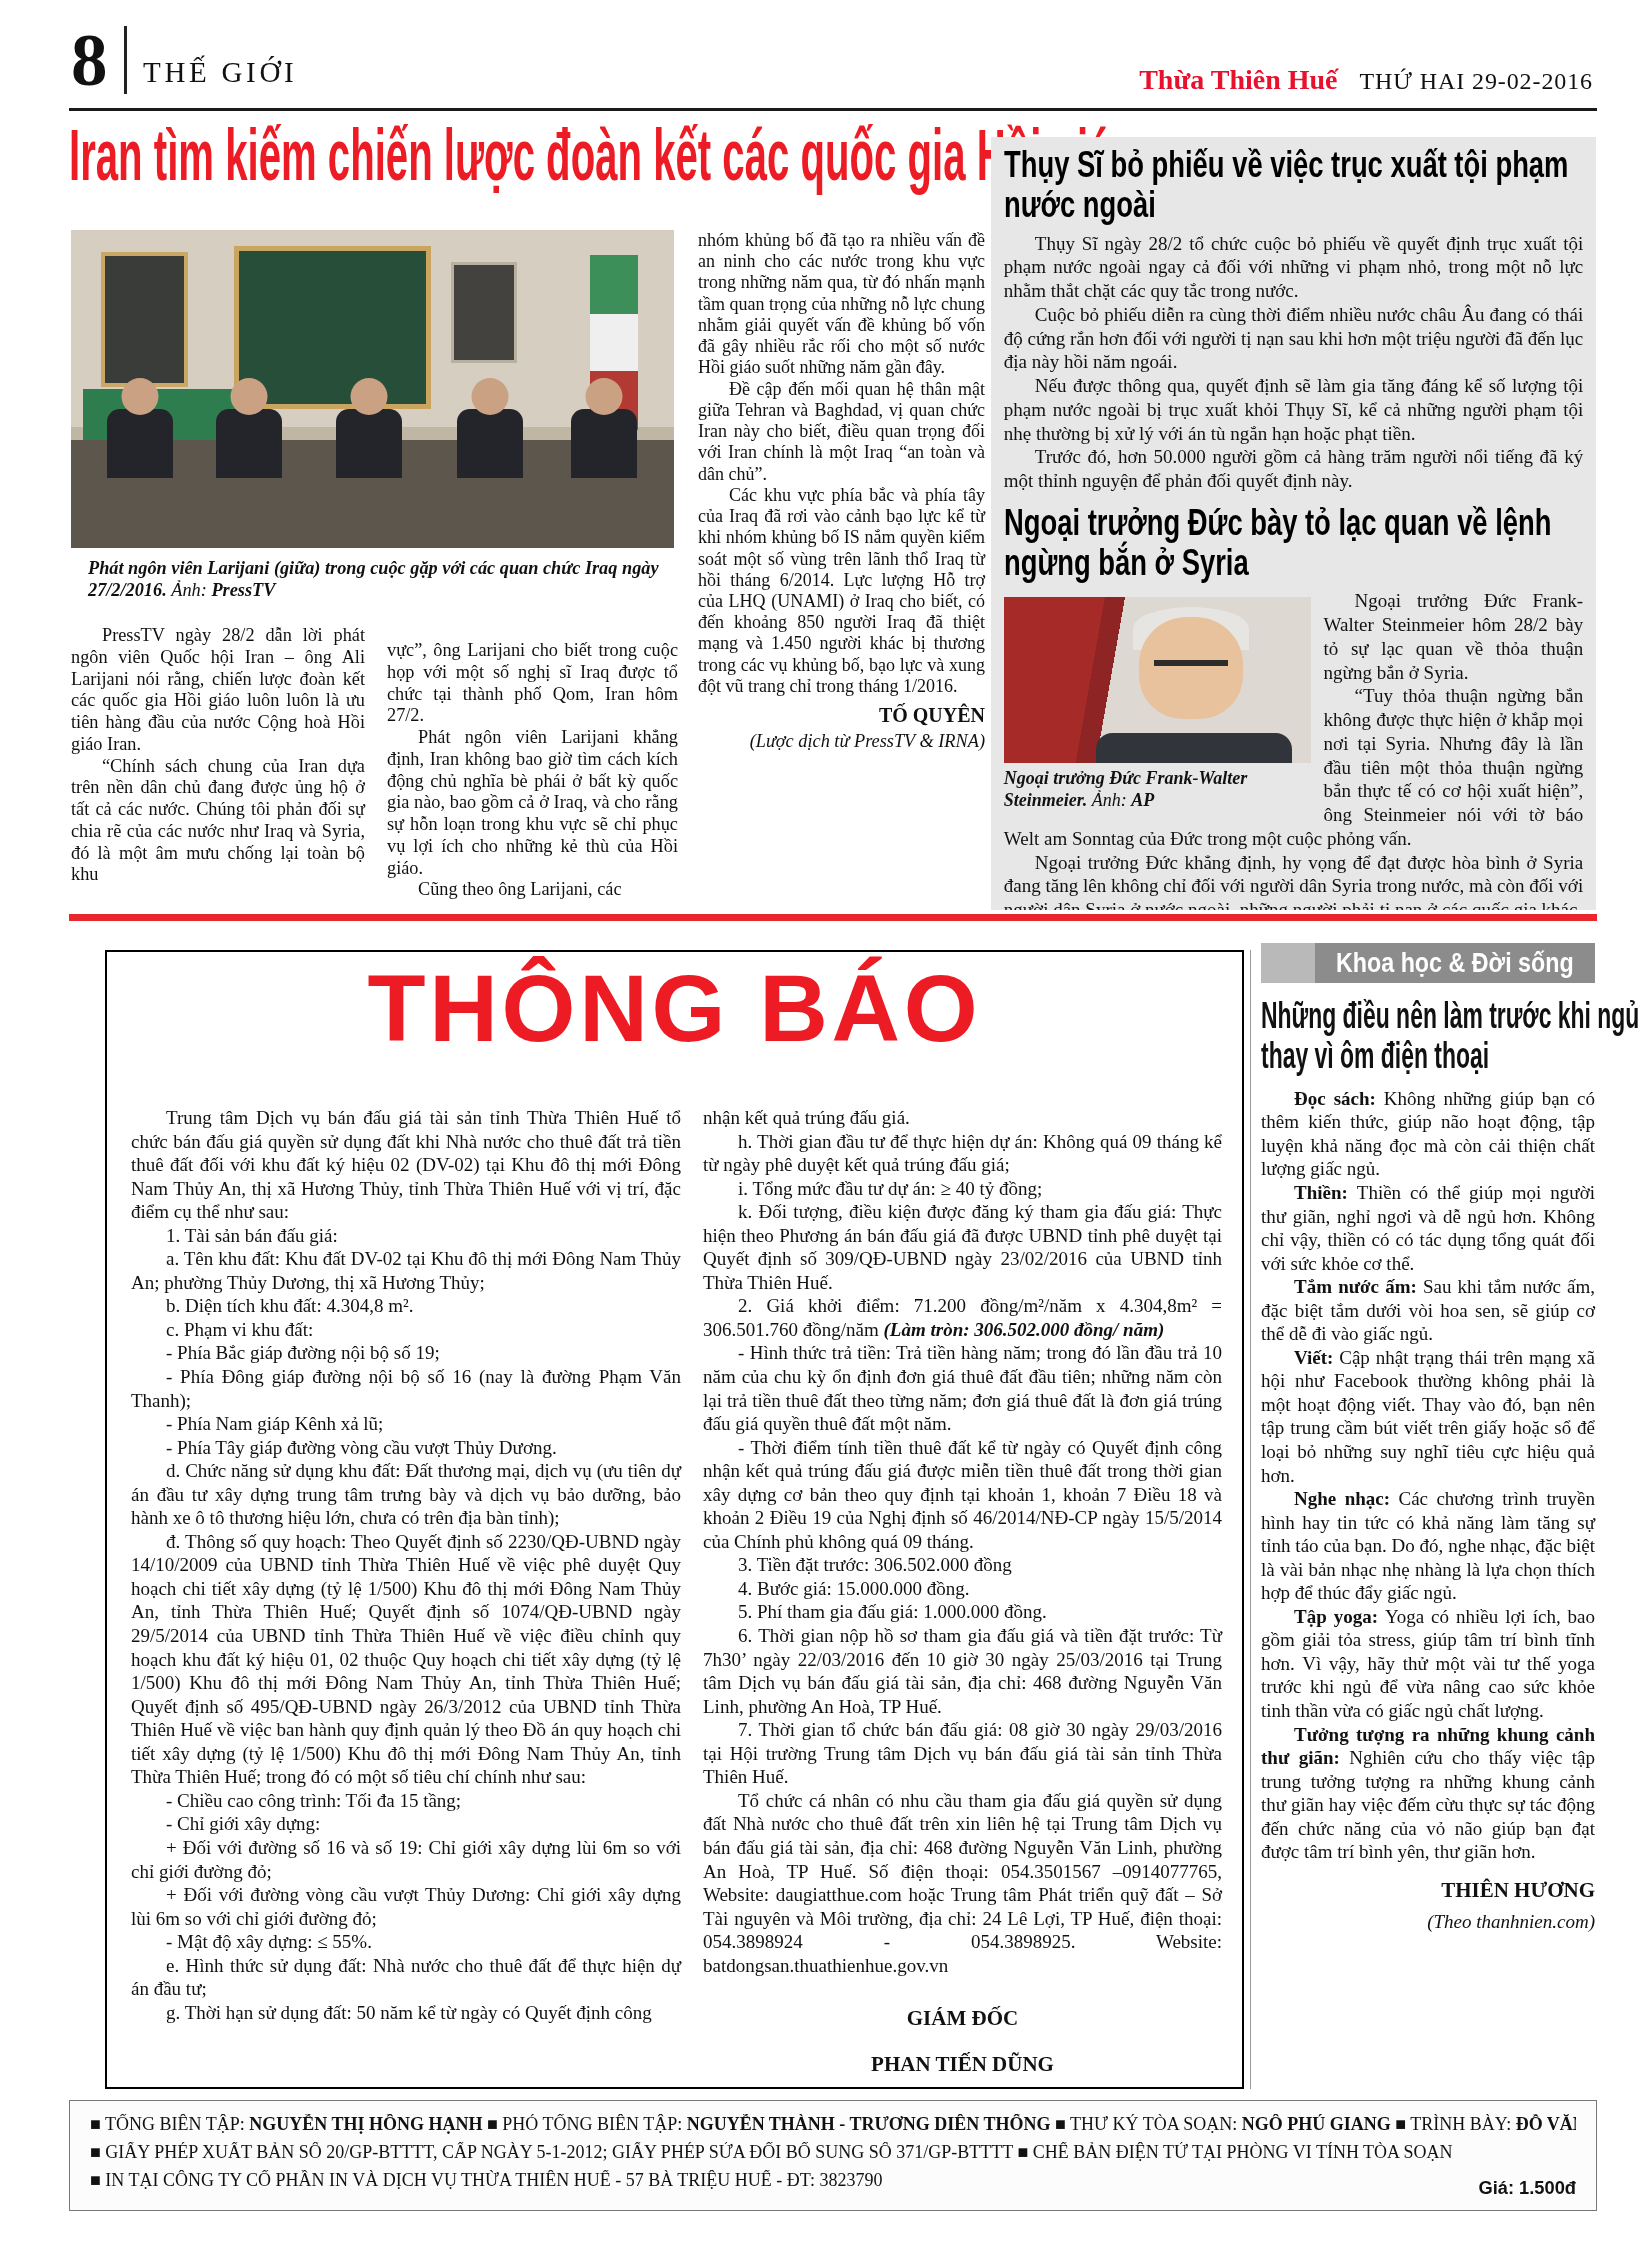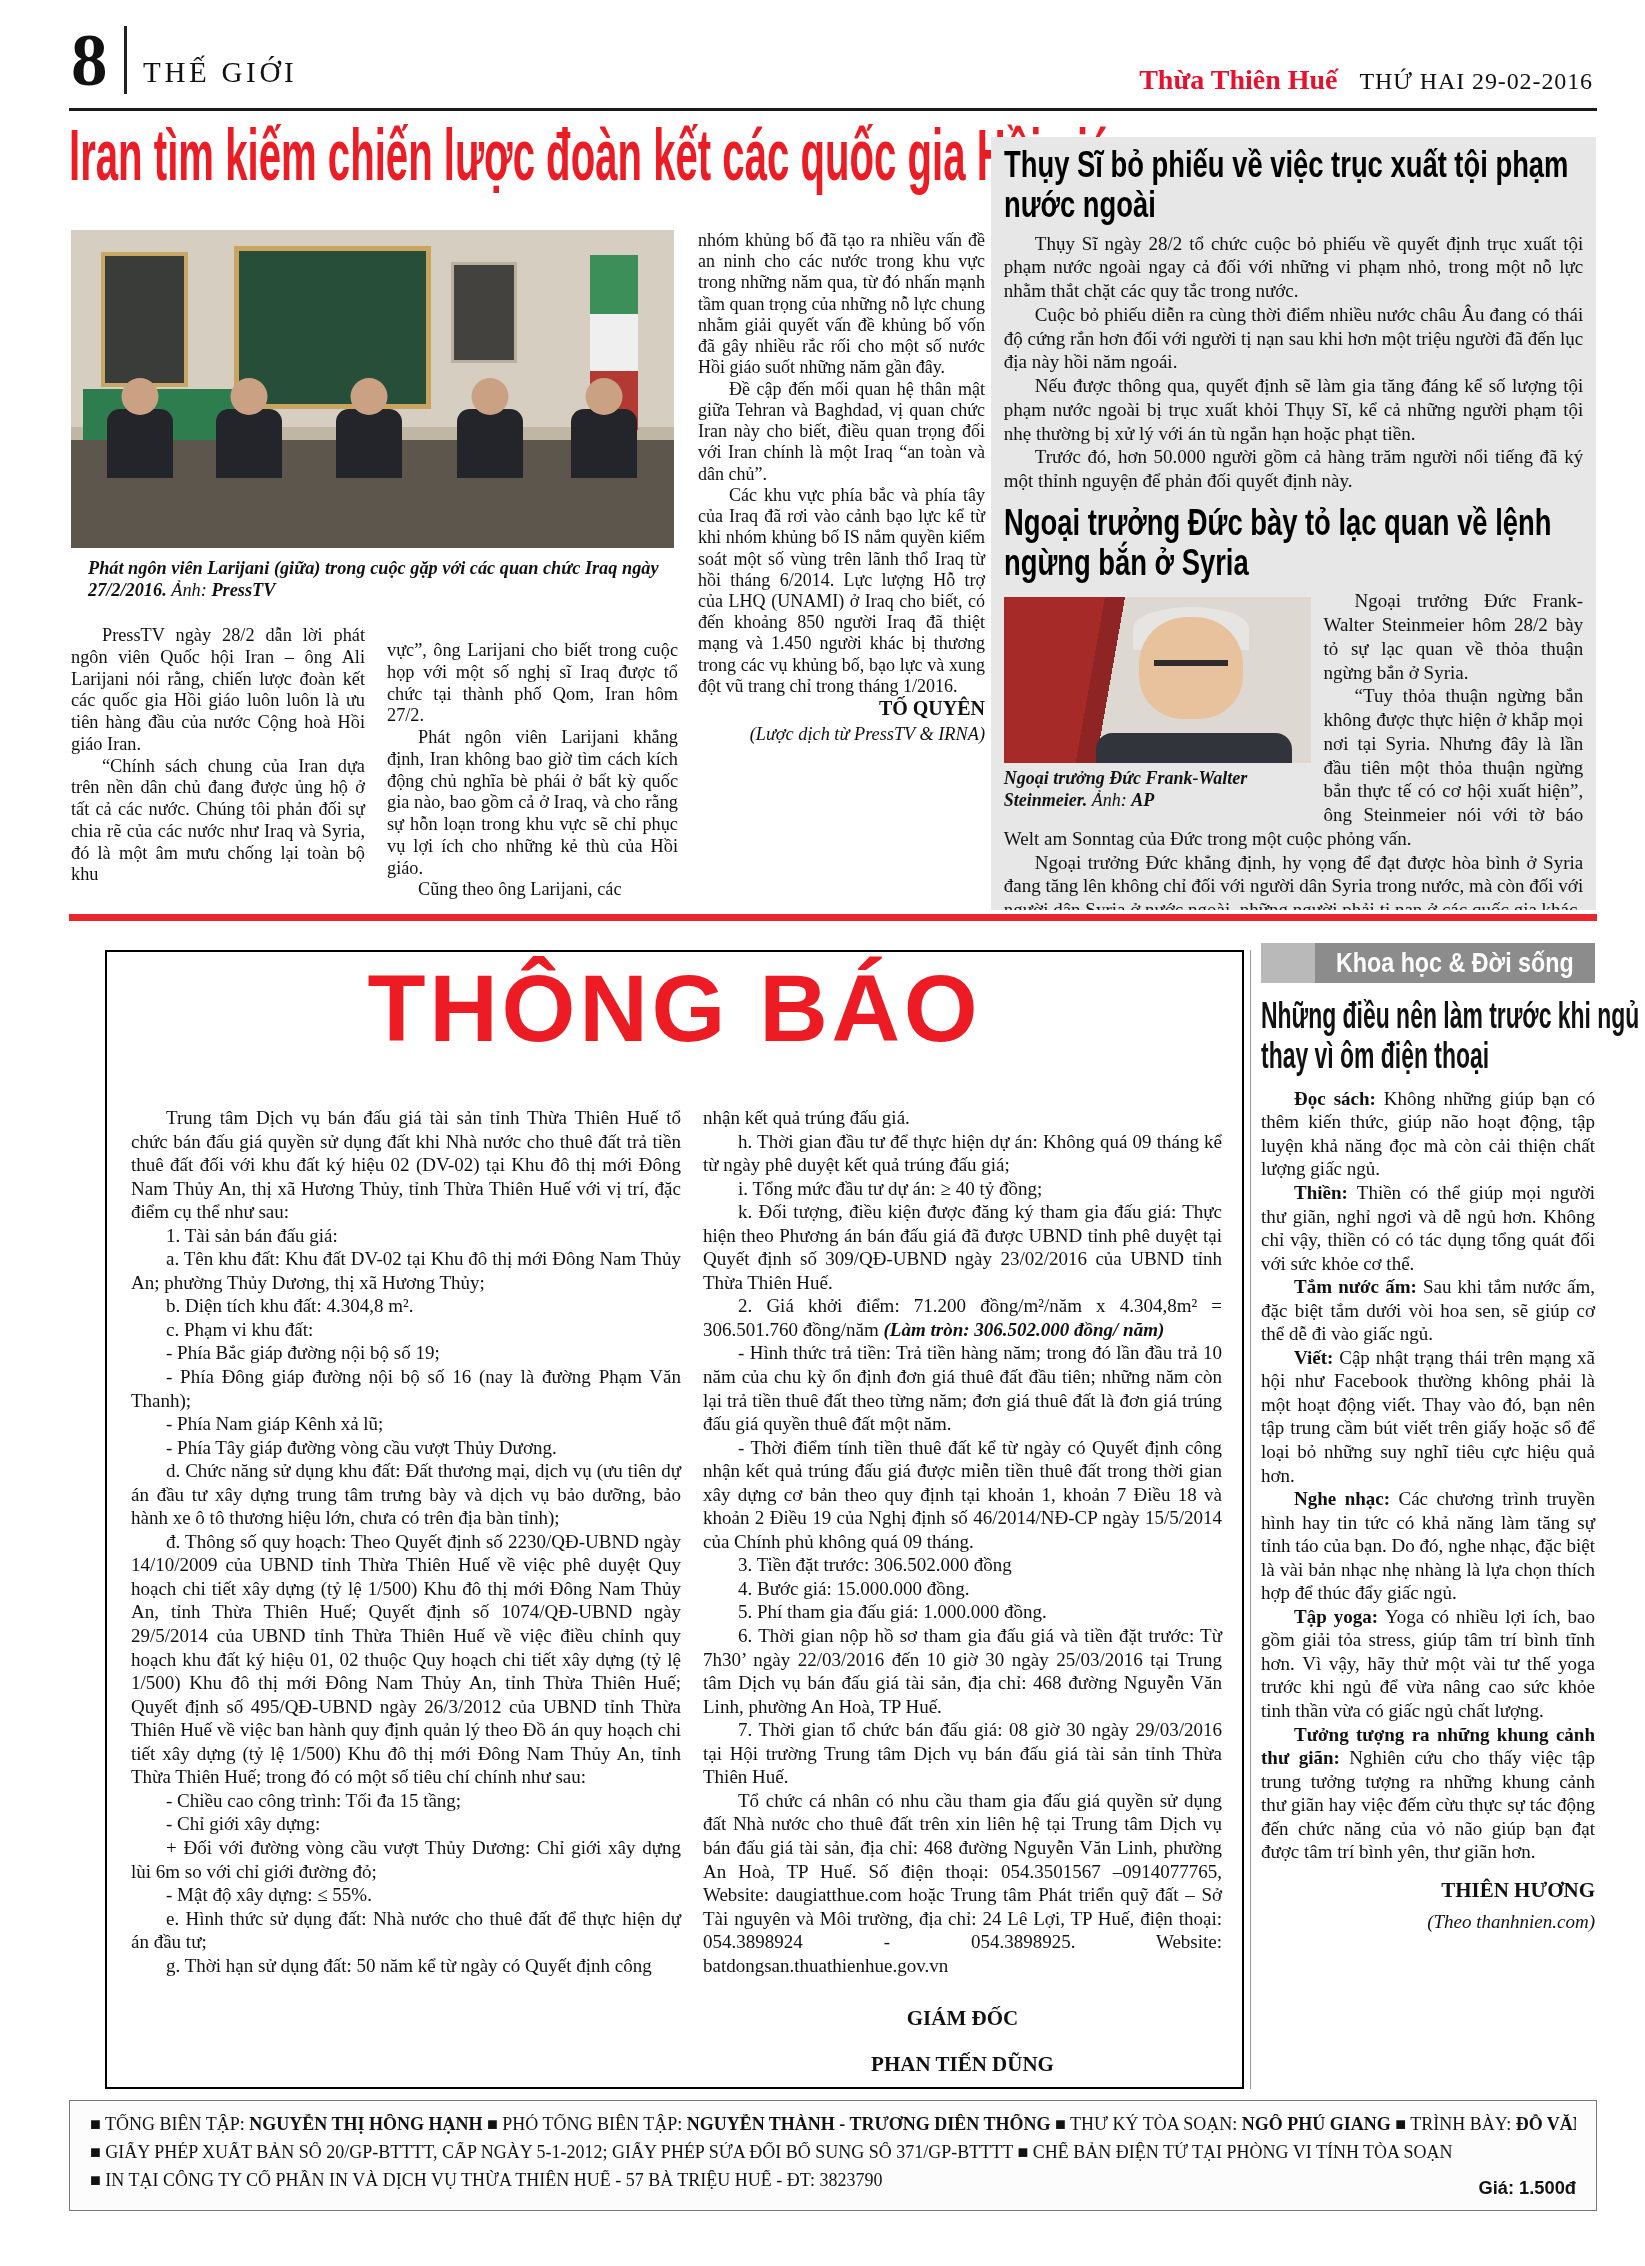--- a/index.html
+++ b/index.html
@@ -35,21 +35,21 @@
   .iran-caption { position:absolute; left:88px; top:557px; width:603px; font-size:18.3px; line-height:1.22;
           font-style:italic; font-weight:bold; }
   .iran-caption .credit { font-weight:normal; }
   .iran-caption .credit b { font-weight:bold; }
   .bodytext p { margin:0; text-align:justify; text-indent:31px; }
   .bodytext p.cont { text-indent:0; }
   .iran-col { position:absolute; font-size:18.3px; line-height:1.19; }
   .iran-col1 { left:71px;  top:625px; width:294px; }
   .iran-col2 { left:387px; top:640px; width:291px; }
   .iran-col3 { left:698px; top:230px; width:287px; font-size:18px; line-height:1.18; }
-  .iran-byline { text-align:right; font-weight:bold; font-size:20px; margin-top:0; }
+  .iran-byline { text-align:right; font-weight:bold; font-size:20px; margin-top:7px; }
   .iran-source { text-align:right; font-style:italic; font-size:18.3px; margin-top:3.7px; }
 
   .red-rule { position:absolute; left:69px; top:914px; width:1528px; height:7.3px; background:#e8262b; }
 
   
   .gray-box { position:absolute; left:991px; top:137px; width:605px; height:773px; background:#e7e7e7;
           box-sizing:border-box; padding:7.3px 12.8px; overflow:hidden; }
   .g-title { margin:1.8px 0 5.5px 0; }
   .g-title .line { display:block; white-space:nowrap; transform:scaleX(.74); transform-origin:0 0;
           font-family:"Liberation Sans", sans-serif; font-weight:bold; font-size:37px; line-height:1.05; color:#000; height:40px; }
@@ -205,20 +205,21 @@
       <p>b. Diện tích khu đất: 4.304,8 m².</p>
       <p>c. Phạm vi khu đất:</p>
       <p>- Phía Bắc giáp đường nội bộ số 19;</p>
       <p>- Phía Đông giáp đường nội bộ số 16 (nay là đường Phạm Văn Thanh);</p>
       <p>- Phía Nam giáp Kênh xả lũ;</p>
       <p>- Phía Tây giáp đường vòng cầu vượt Thủy Dương.</p>
       <p>d. Chức năng sử dụng khu đất: Đất thương mại, dịch vụ (ưu tiên dự án đầu tư xây dựng trung tâm trưng bày và dịch vụ bảo dưỡng, bảo hành xe ô tô thương hiệu lớn, chưa có trên địa bàn tỉnh);</p>
       <p>đ. Thông số quy hoạch: Theo Quyết định số 2230/QĐ-UBND ngày 14/10/2009 của UBND tỉnh Thừa Thiên Huế về việc phê duyệt Quy hoạch chi tiết xây dựng (tỷ lệ 1/500) Khu đô thị mới Đông Nam Thủy An, tỉnh Thừa Thiên Huế; Quyết định số 1074/QĐ-UBND ngày 29/5/2014 của UBND tỉnh Thừa Thiên Huế về việc điều chỉnh quy hoạch khu đất ký hiệu 01, 02 thuộc Quy hoạch chi tiết xây dựng (tỷ lệ 1/500) Khu đô thị mới Đông Nam Thủy An, tỉnh Thừa Thiên Huế; Quyết định số 495/QĐ-UBND ngày 26/3/2012 của UBND tỉnh Thừa Thiên Huế về việc ban hành quy định quản lý theo Đồ án quy hoạch chi tiết xây dựng (tỷ lệ 1/500) Khu đô thị mới Đông Nam Thủy An, tỉnh Thừa Thiên Huế; trong đó có một số tiêu chí chính như sau:</p>
       <p>- Chiều cao công trình: Tối đa 15 tầng;</p>
       <p>- Chỉ giới xây dựng:</p>
+      <p>+ Đối với đường số 16 và số 19: Chỉ giới xây dựng lùi 6m so với chỉ giới đường đỏ;</p>
       <p>+ Đối với đường vòng cầu vượt Thủy Dương: Chỉ giới xây dựng lùi 6m so với chỉ giới đường đỏ;</p>
       <p>- Mật độ xây dựng: ≤ 55%.</p>
       <p>e. Hình thức sử dụng đất: Nhà nước cho thuê đất để thực hiện dự án đầu tư;</p>
       <p>g. Thời hạn sử dụng đất: 50 năm kể từ ngày có Quyết định công</p>
     </div>
     <div class="notice-col notice-col2">
       <p class="cont">nhận kết quả trúng đấu giá.</p>
       <p>h. Thời gian đầu tư để thực hiện dự án: Không quá 09 tháng kể từ ngày phê duyệt kết quả trúng đấu giá;</p>
       <p>i. Tổng mức đầu tư dự án: ≥ 40 tỷ đồng;</p>
       <p>k. Đối tượng, điều kiện được đăng ký tham gia đấu giá: Thực hiện theo Phương án bán đấu giá đã được UBND tỉnh phê duyệt tại Quyết định số 309/QĐ-UBND ngày 23/02/2016 của UBND tỉnh Thừa Thiên Huế.</p>

